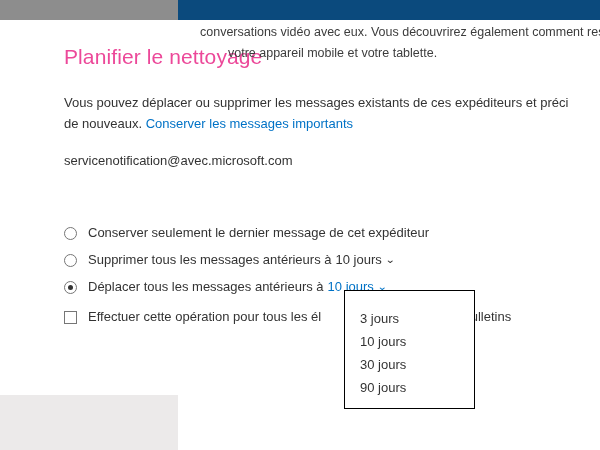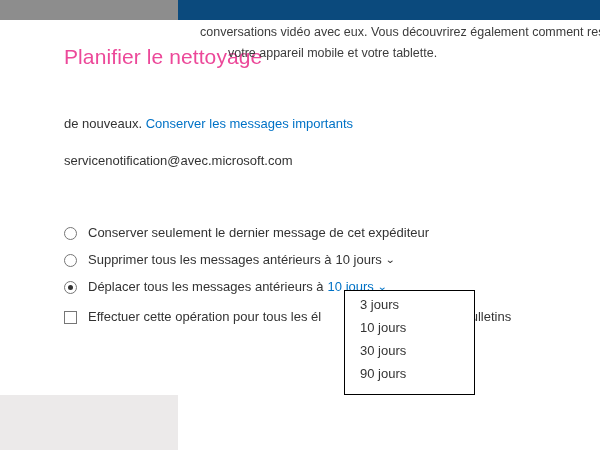--- a/index.html
+++ b/index.html
@@ -164,21 +164,21 @@
 
   
   .dropdown {
     position: absolute;
     top: 290px;
     left: 344px;
     width: 131px;
     background: #ffffff;
     border: 1px solid #000000;
     box-sizing: border-box;
-    padding: 2px 0 9px 0;
+    padding: 16px 0 9px 0;
     z-index: 20;
   }
   .dropdown-item {
     height: 23px;
     line-height: 23px;
     padding: 0 0 0 15px;
     font-size: 13px;
     color: #333333;
     cursor: pointer;
     white-space: nowrap;
@@ -230,21 +230,21 @@
 <div class="top-strip">
   <div class="seg-gray"></div>
   <div class="seg-blue"></div>
 </div>
 
 <div class="dialog">
 
   <div class="dialog-title">Planifier le nettoyage</div>
 
   <div class="intro">
-    <br>
+    <span>Vous pouvez déplacer ou supprimer les messages existants de ces expéditeurs et préci</span><br>
     <span>de nouveaux. </span><a class="link">Conserver les messages importants</a>
   </div>
 
   <div class="account-email">servicenotification@avec.microsoft.com</div>
 
   <div class="options">
 
     <div class="opt-row">
       <span class="radio"></span>
       <span class="opt-label">Conserver seulement le dernier message de cet expéditeur</span>

